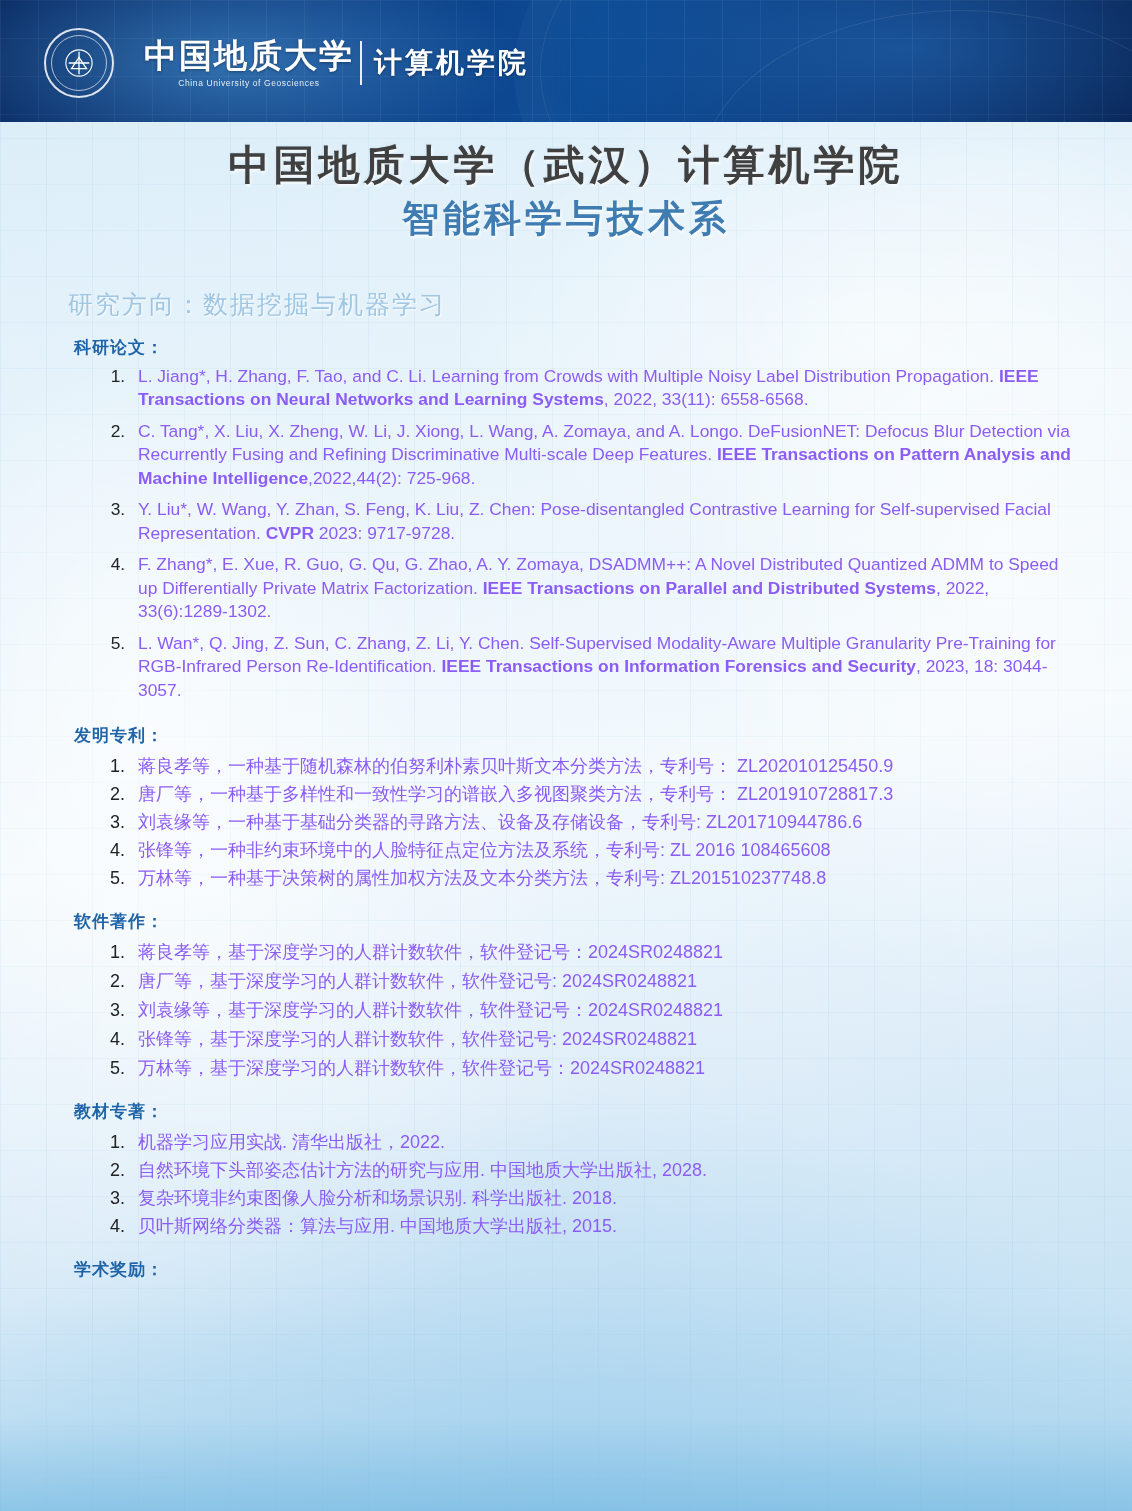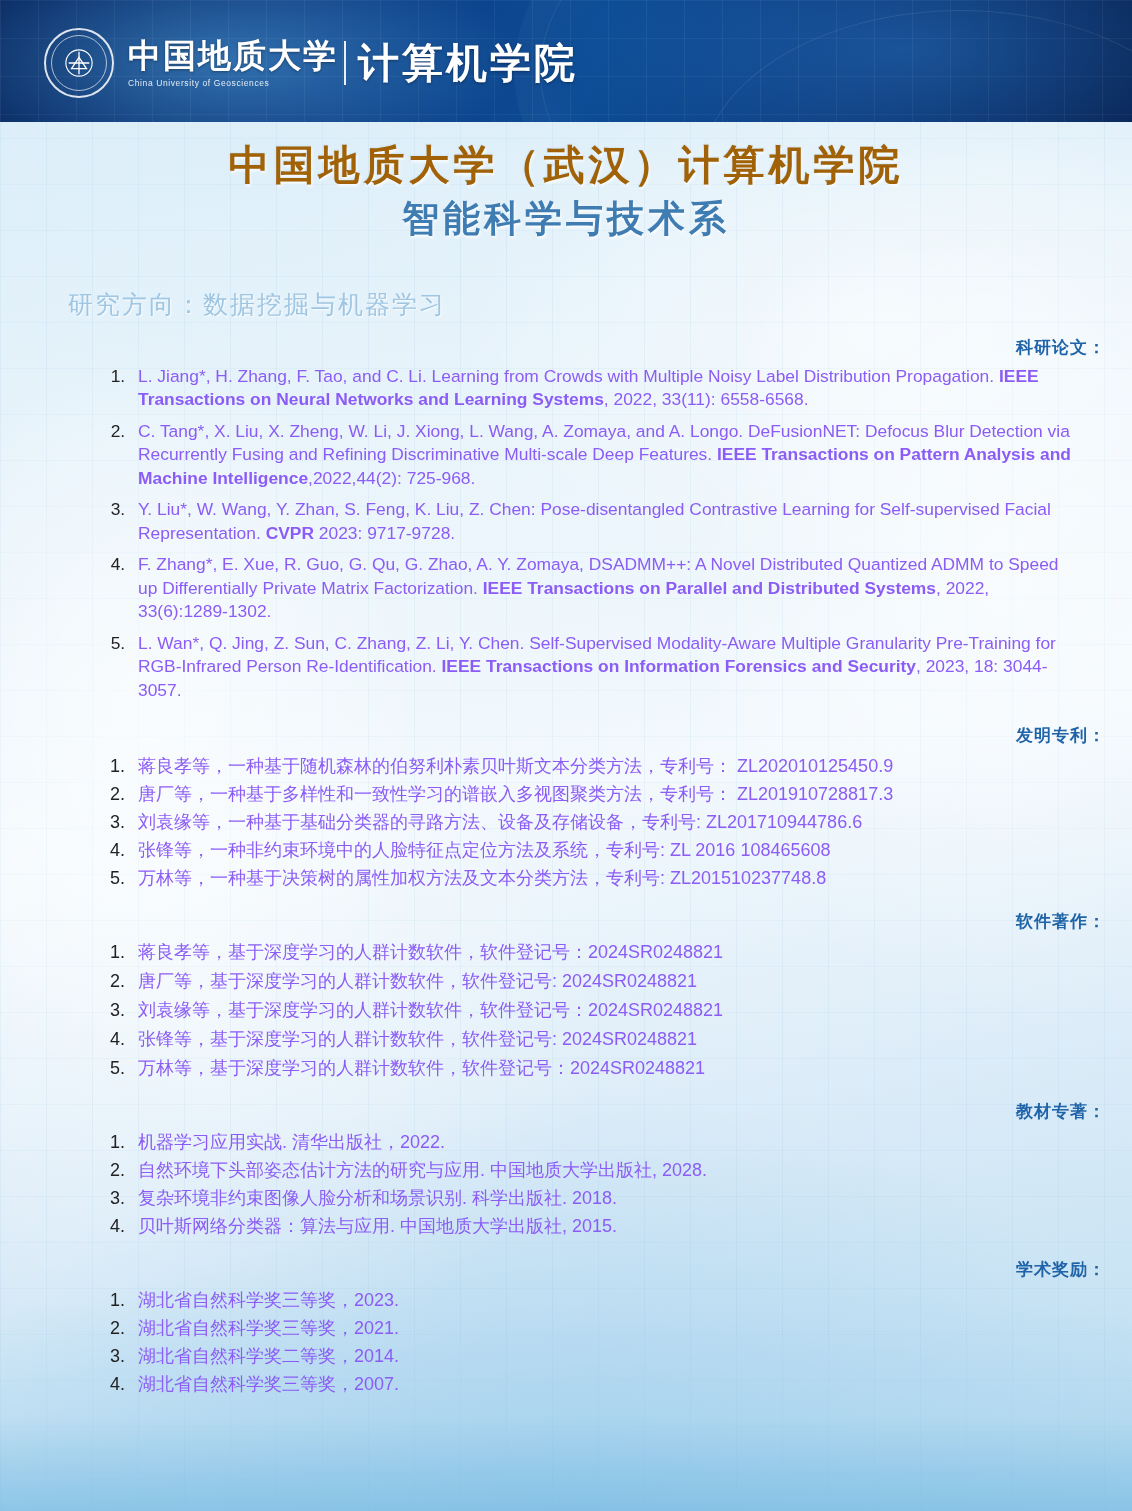--- a/index.html
+++ b/index.html
@@ -86,21 +86,22 @@
     left: 700px; top: 10px;
     width: 520px; height: 330px;
     border-radius: 50%;
     border: 1px solid rgba(255,255,255,0.09);
   }
   .logo-wrap {
     position: absolute;
     left: 44px; top: 28px;
     display: flex;
     align-items: center;
-    gap: 14px;
+    gap: 30px;
+    text-align: center;
   }
   .logo-seal {
     width: 66px; height: 66px;
     border-radius: 50%;
     border: 2px solid rgba(255,255,255,0.85);
     position: relative;
     flex: none;
   }
   .logo-seal::after {
     content: "";
@@ -137,21 +138,21 @@
     white-space: nowrap;
   }
   .logo-divider {
     width: 2px;
     height: 44px;
     background: rgba(255,255,255,0.9);
     margin: 0 12px 0 6px;
   }
   .logo-dept {
     color: #ffffff;
-    font-size: 41px;
+    font-size: 28px;
     font-weight: bold;
     letter-spacing: 3px;
     white-space: nowrap;
     text-shadow: 0 1px 3px rgba(0,0,0,0.35);
   }
   .logo-row {
     display: flex;
     align-items: center;
   }
 
@@ -159,21 +160,21 @@
   .title-block {
     position: absolute;
     left: 0; top: 140px;
     width: 1132px;
     text-align: center;
   }
   .title-main {
     font-size: 41px;
     font-weight: bold;
     letter-spacing: 4px;
-    color: #a16207;
+    color: #404040;
     text-shadow: 1px 2px 3px rgba(255,255,255,0.95), 0 0 2px rgba(120,170,210,0.45);
     line-height: 1.25;
   }
   .title-sub {
     font-size: 37px;
     font-weight: bold;
     letter-spacing: 4px;
     color: #3f7cb2;
     text-shadow: 1px 2px 3px rgba(255,255,255,0.95);
     line-height: 1.3;
@@ -199,21 +200,20 @@
   }
   .section {
     margin-bottom: 4px;
   }
   .section-title {
     color: #1f63a8;
     font-size: 17px;
     font-weight: bold;
     letter-spacing: 1px;
     margin: 0 0 6px 74px;
-    text-align: right;
   }
   ol.refs {
     margin: 0 28px 0 96px;
     padding: 0 0 0 34px;
     list-style-type: decimal;
   }
   ol.refs > li {
     color: #8b5cf6;
     margin-bottom: 5px;
     padding-left: 8px;
@@ -340,21 +340,15 @@
       <li>自然环境下头部姿态估计方法的研究与应用. 中国地质大学出版社, 2028.</li>
       <li>复杂环境非约束图像人脸分析和场景识别. 科学出版社. 2018.</li>
       <li>贝叶斯网络分类器：算法与应用. 中国地质大学出版社, 2015.</li>
     </ol>
   </div>
 
   <div class="sec-gap"></div>
 
   <div class="section">
     <div class="section-title">学术奖励：</div>
-    <ol class="refs cn tight awards">
-      <li>湖北省自然科学奖三等奖，2023.</li>
-      <li>湖北省自然科学奖三等奖，2021.</li>
-      <li>湖北省自然科学奖二等奖，2014.</li>
-      <li>湖北省自然科学奖三等奖，2007.</li>
-    </ol>
   </div>
 
 </div>
 
 </body></html>

